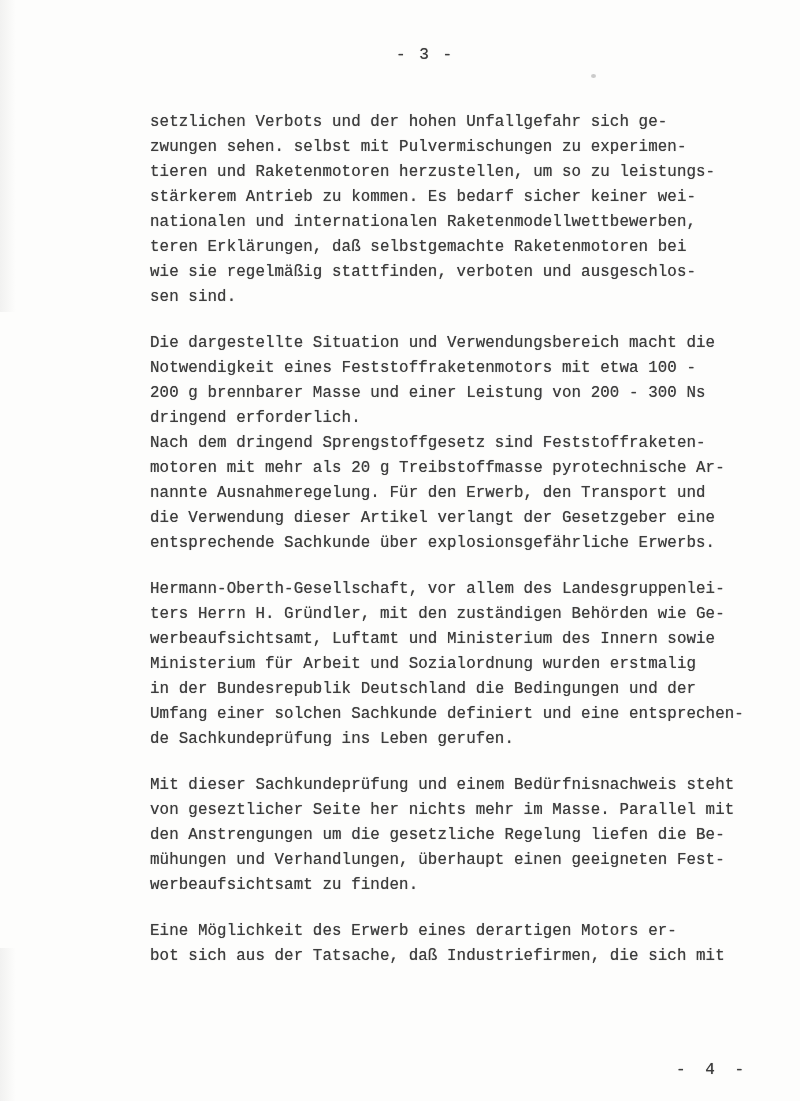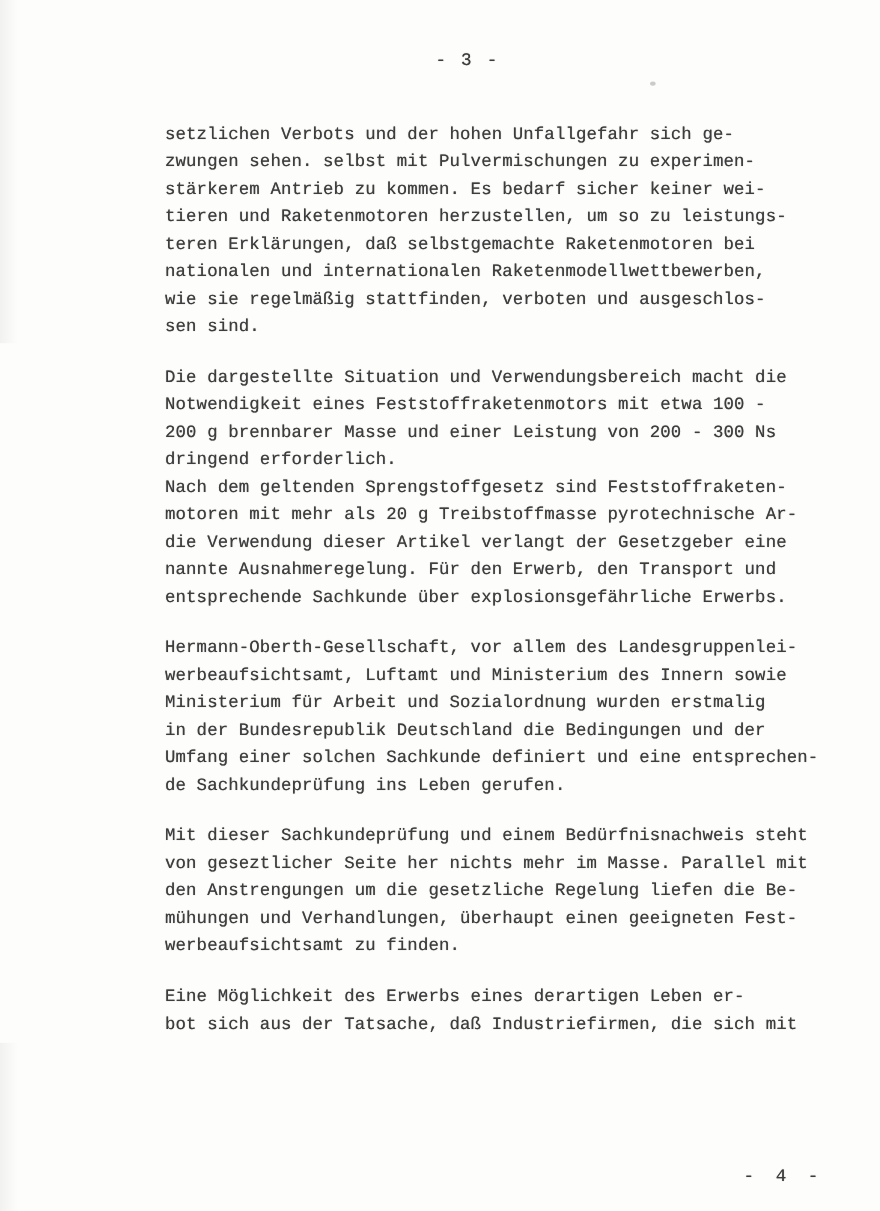--- a/index.html
+++ b/index.html
@@ -81,54 +81,55 @@
   <div class="scan-shade top"></div>
   <div class="scan-shade bottom"></div>
   <div class="scan-speck" style="left:591px; top:74px;"></div>
 
   <div class="page-number-top">- 3 -</div>
 
   <main class="body-text">
       <p class="paragraph">
         <span class="line">setzlichen Verbots und der hohen Unfallgefahr sich ge-</span>
         <span class="line">zwungen sehen. selbst mit Pulvermischungen zu experimen-</span>
+        <span class="line">tieren und Raketenmotoren herzustellen, um so zu leistungs-</span>
         <span class="line">stärkerem Antrieb zu kommen. Es bedarf sicher keiner wei-</span>
-        <span class="line">tieren und Raketenmotoren herzustellen, um so zu leistungs-</span>
+        <span class="line">nationalen und internationalen Raketenmodellwettbewerben,</span>
         <span class="line">teren Erklärungen, daß selbstgemachte Raketenmotoren bei</span>
-        <span class="line">nationalen und internationalen Raketenmodellwettbewerben,</span>
         <span class="line">wie sie regelmäßig stattfinden, verboten und ausgeschlos-</span>
         <span class="line">sen sind.</span>
       </p>
       <p class="paragraph">
         <span class="line">Die dargestellte Situation und Verwendungsbereich macht die</span>
         <span class="line">Notwendigkeit eines Feststoffraketenmotors mit etwa 100 -</span>
         <span class="line">200 g brennbarer Masse und einer Leistung von 200 - 300 Ns</span>
         <span class="line">dringend erforderlich.</span>
-        <span class="line">Nach dem geltenden Sprengstoffgesetz sind Feststoffraketen-</span>
+        <span class="line">Nach dem dringend Sprengstoffgesetz sind Feststoffraketen-</span>
         <span class="line">motoren mit mehr als 20 g Treibstoffmasse pyrotechnische Ar-</span>
+        <span class="line">nannte Ausnahmeregelung. Für den Erwerb, den Transport und</span>
         <span class="line">die Verwendung dieser Artikel verlangt der Gesetzgeber eine</span>
-        <span class="line">nannte Ausnahmeregelung. Für den Erwerb, den Transport und</span>
         <span class="line">entsprechende Sachkunde über explosionsgefährliche Erwerbs.</span>
       </p>
       <p class="paragraph">
         <span class="line">Hermann-Oberth-Gesellschaft, vor allem des Landesgruppenlei-</span>
+        <span class="line">ters Herrn H. Gründler, mit den zuständigen Behörden wie Ge-</span>
         <span class="line">werbeaufsichtsamt, Luftamt und Ministerium des Innern sowie</span>
         <span class="line">Ministerium für Arbeit und Sozialordnung wurden erstmalig</span>
         <span class="line">in der Bundesrepublik Deutschland die Bedingungen und der</span>
         <span class="line">Umfang einer solchen Sachkunde definiert und eine entsprechen-</span>
         <span class="line">de Sachkundeprüfung ins Leben gerufen.</span>
       </p>
       <p class="paragraph">
         <span class="line">Mit dieser Sachkundeprüfung und einem Bedürfnisnachweis steht</span>
         <span class="line">von geseztlicher Seite her nichts mehr im Masse. Parallel mit</span>
         <span class="line">den Anstrengungen um die gesetzliche Regelung liefen die Be-</span>
         <span class="line">mühungen und Verhandlungen, überhaupt einen geeigneten Fest-</span>
         <span class="line">werbeaufsichtsamt zu finden.</span>
       </p>
       <p class="paragraph">
-        <span class="line">Eine Möglichkeit des Erwerbs eines derartigen Leben er-</span>
+        <span class="line">Eine Möglichkeit des Erwerb eines derartigen Motors er-</span>
         <span class="line">bot sich aus der Tatsache, daß Industriefirmen, die sich mit</span>
       </p>
     </main>
 
   <div class="page-number-bottom">- 4 -</div>
 
 </div>
 
 </body></html>

